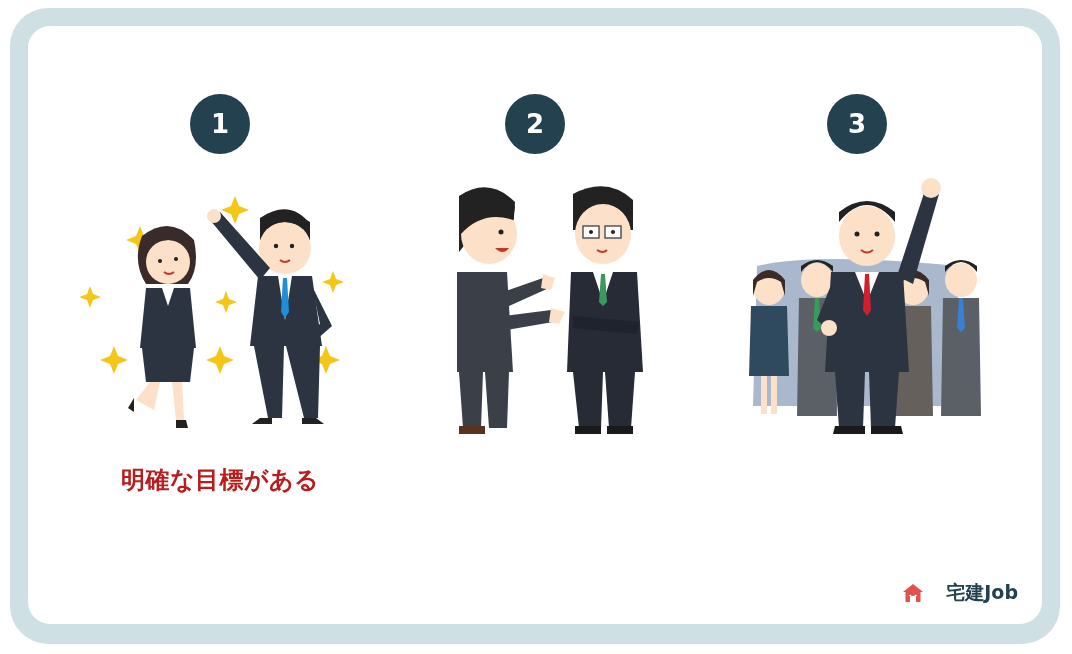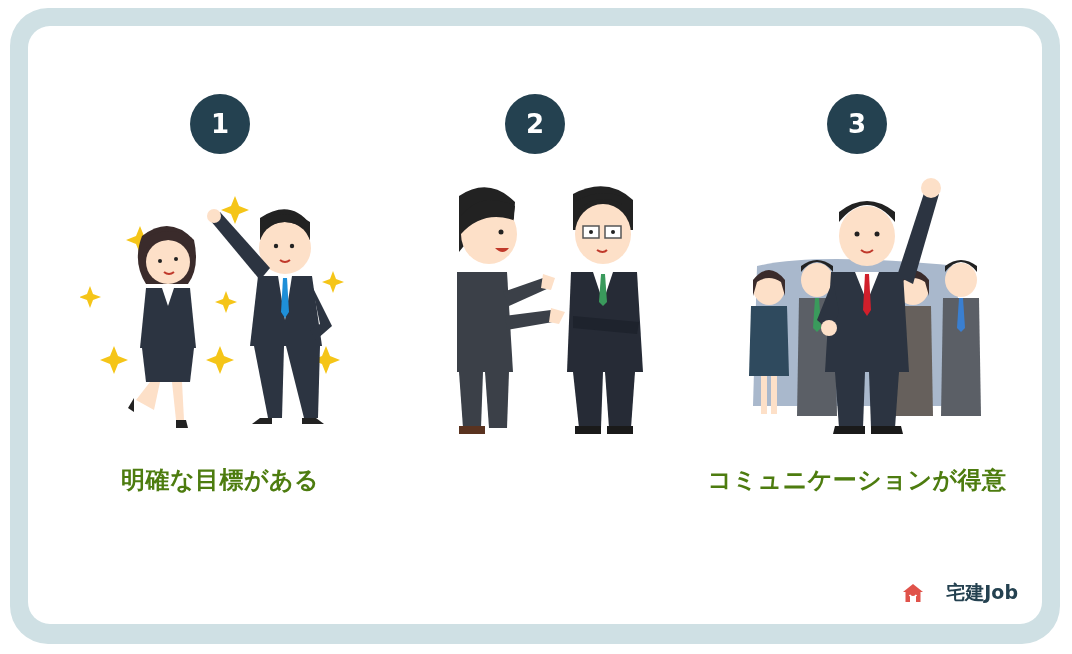--- a/index.html
+++ b/index.html
@@ -16,21 +16,21 @@
     .col { position: absolute; top: 0; width: 320px; height: 598px; }
     .badge {
       position: absolute; top: 68px; left: 50%; width: 60px; height: 60px; margin-left: -30px;
       border-radius: 50%; background: #244150; color: #ffffff;
       display: flex; align-items: center; justify-content: center;
       font-family: "DejaVu Sans", sans-serif; font-weight: bold; font-size: 26px;
     }
     .illus { position: absolute; top: 150px; left: 50%; margin-left: -140px; width: 280px; height: 260px; }
     .caption {
       position: absolute; top: 438px; left: 0; width: 100%; text-align: center;
-      color: #4d7c0f; font-weight: bold; font-size: 24px; letter-spacing: 0.5px; white-space: nowrap;
+      color: #b91c1c; font-weight: bold; font-size: 24px; letter-spacing: 0.5px; white-space: nowrap;
     }
     .logo {
       position: absolute; right: 24px; bottom: 18px; display: flex; align-items: center; gap: 22px;
       color: #244150; font-weight: bold; font-size: 19px;
     }
     .logo svg { display: block; }
   </style>
 </head>
 <body>
 
@@ -162,21 +162,20 @@
       <path d="M148 98 l4 0 l2 36 l-4 6 l-4 -6z" fill="#d11f2b"></path>
       <path d="M180 100 l28 -86 l14 4 l-26 90z" fill="#2c3441"></path>
       <circle cx="214" cy="12" r="10" fill="#fde0c8"></circle>
       <path d="M116 104 l-16 40 l14 12 l8 -20z" fill="#2c3441"></path>
       <circle cx="112" cy="152" r="8" fill="#fde0c8"></circle>
       <path d="M118 196 l30 0 l-2 56 l-24 0z" fill="#2c3441"></path>
       <path d="M152 196 l30 0 l-4 56 l-24 0z" fill="#2c3441"></path>
       <path d="M118 250 l30 0 l0 8 l-32 0z" fill="#1a1a1a"></path>
       <path d="M154 250 l30 0 l2 8 l-32 0z" fill="#1a1a1a"></path>
     </svg>
-    <div class="caption">コミュニケーションが得意</div>
   </div>
 
   <div class="logo">
     <svg width="22" height="20" viewBox="0 0 22 20">
       <path d="M11 1 L21 9 L18.5 9 L18.5 19 L14 19 L14 13 L8 13 L8 19 L3.5 19 L3.5 9 L1 9 Z" fill="#e0524a"></path>
       <path d="M7.5 12 q3.5 4 7 0" stroke="#ffffff" stroke-width="1.8" fill="none"></path>
     </svg>
     <span>宅建Job</span>
   </div>
 </div>

